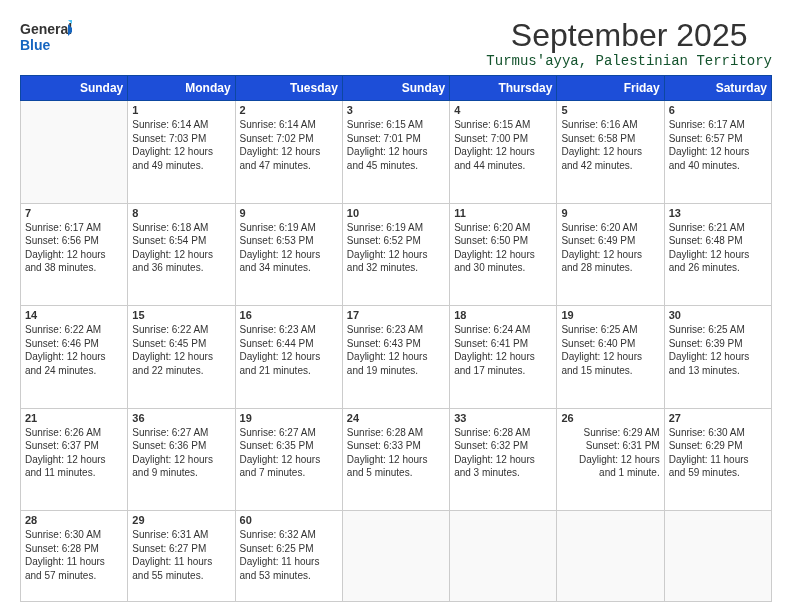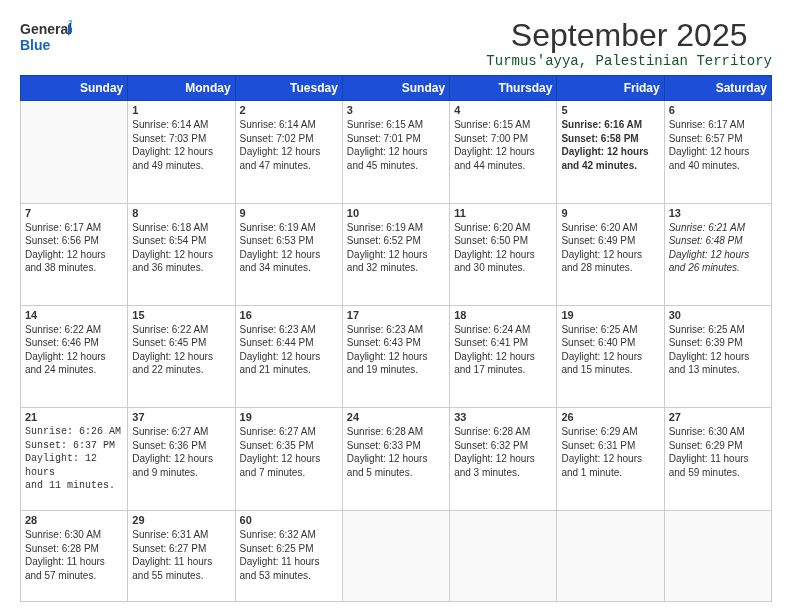--- a/index.html
+++ b/index.html
@@ -144,21 +144,21 @@
           </td>
           <td>
             <span class="day-number">4</span>
             <div class="cell-text" style="white-space: pre-line;">Sunrise: 6:15 AM
 Sunset: 7:00 PM
 Daylight: 12 hours
 and 44 minutes.</div>
           </td>
           <td>
             <span class="day-number">5</span>
-            <div class="cell-text" style="white-space: pre-line; font-weight: bold;">Sunrise: 6:16 AM
+            <div class="cell-text" style="white-space: pre-line;">Sunrise: 6:16 AM
 Sunset: 6:58 PM
 Daylight: 12 hours
 and 42 minutes.</div>
           </td>
           <td>
             <span class="day-number">6</span>
             <div class="cell-text" style="white-space: pre-line;">Sunrise: 6:17 AM
 Sunset: 6:57 PM
 Daylight: 12 hours
 and 40 minutes.</div>
@@ -202,21 +202,21 @@
           </td>
           <td>
             <span class="day-number">9</span>
             <div class="cell-text" style="white-space: pre-line;">Sunrise: 6:20 AM
 Sunset: 6:49 PM
 Daylight: 12 hours
 and 28 minutes.</div>
           </td>
           <td>
             <span class="day-number">13</span>
-            <div class="cell-text" style="white-space: pre-line; font-style: italic;">Sunrise: 6:21 AM
+            <div class="cell-text" style="white-space: pre-line;">Sunrise: 6:21 AM
 Sunset: 6:48 PM
 Daylight: 12 hours
 and 26 minutes.</div>
           </td>
         </tr>
         <tr>
           <td>
             <span class="day-number">14</span>
             <div class="cell-text" style="white-space: pre-line;">Sunrise: 6:22 AM
 Sunset: 6:46 PM
@@ -262,27 +262,27 @@
             <span class="day-number">30</span>
             <div class="cell-text" style="white-space: pre-line;">Sunrise: 6:25 AM
 Sunset: 6:39 PM
 Daylight: 12 hours
 and 13 minutes.</div>
           </td>
         </tr>
         <tr>
           <td>
             <span class="day-number">21</span>
-            <div class="cell-text" style="white-space: pre-line; font-family: Liberation Mono, monospace;">Sunrise: 6:26 AM
+            <div class="cell-text" style="white-space: pre-line;">Sunrise: 6:26 AM
 Sunset: 6:37 PM
 Daylight: 12 hours
 and 11 minutes.</div>
           </td>
           <td>
-            <span class="day-number">37</span>
+            <span class="day-number">36</span>
             <div class="cell-text" style="white-space: pre-line;">Sunrise: 6:27 AM
 Sunset: 6:36 PM
 Daylight: 12 hours
 and 9 minutes.</div>
           </td>
           <td>
             <span class="day-number">19</span>
             <div class="cell-text" style="white-space: pre-line;">Sunrise: 6:27 AM
 Sunset: 6:35 PM
 Daylight: 12 hours
@@ -297,21 +297,21 @@
           </td>
           <td>
             <span class="day-number">33</span>
             <div class="cell-text" style="white-space: pre-line;">Sunrise: 6:28 AM
 Sunset: 6:32 PM
 Daylight: 12 hours
 and 3 minutes.</div>
           </td>
           <td>
             <span class="day-number">26</span>
-            <div class="cell-text" style="white-space: pre-line;">Sunrise: 6:29 AM
+            <div class="cell-text" style="white-space: pre-line; text-align: right;">Sunrise: 6:29 AM
 Sunset: 6:31 PM
 Daylight: 12 hours
 and 1 minute.</div>
           </td>
           <td>
             <span class="day-number">27</span>
             <div class="cell-text" style="white-space: pre-line;">Sunrise: 6:30 AM
 Sunset: 6:29 PM
 Daylight: 11 hours
 and 59 minutes.</div>

